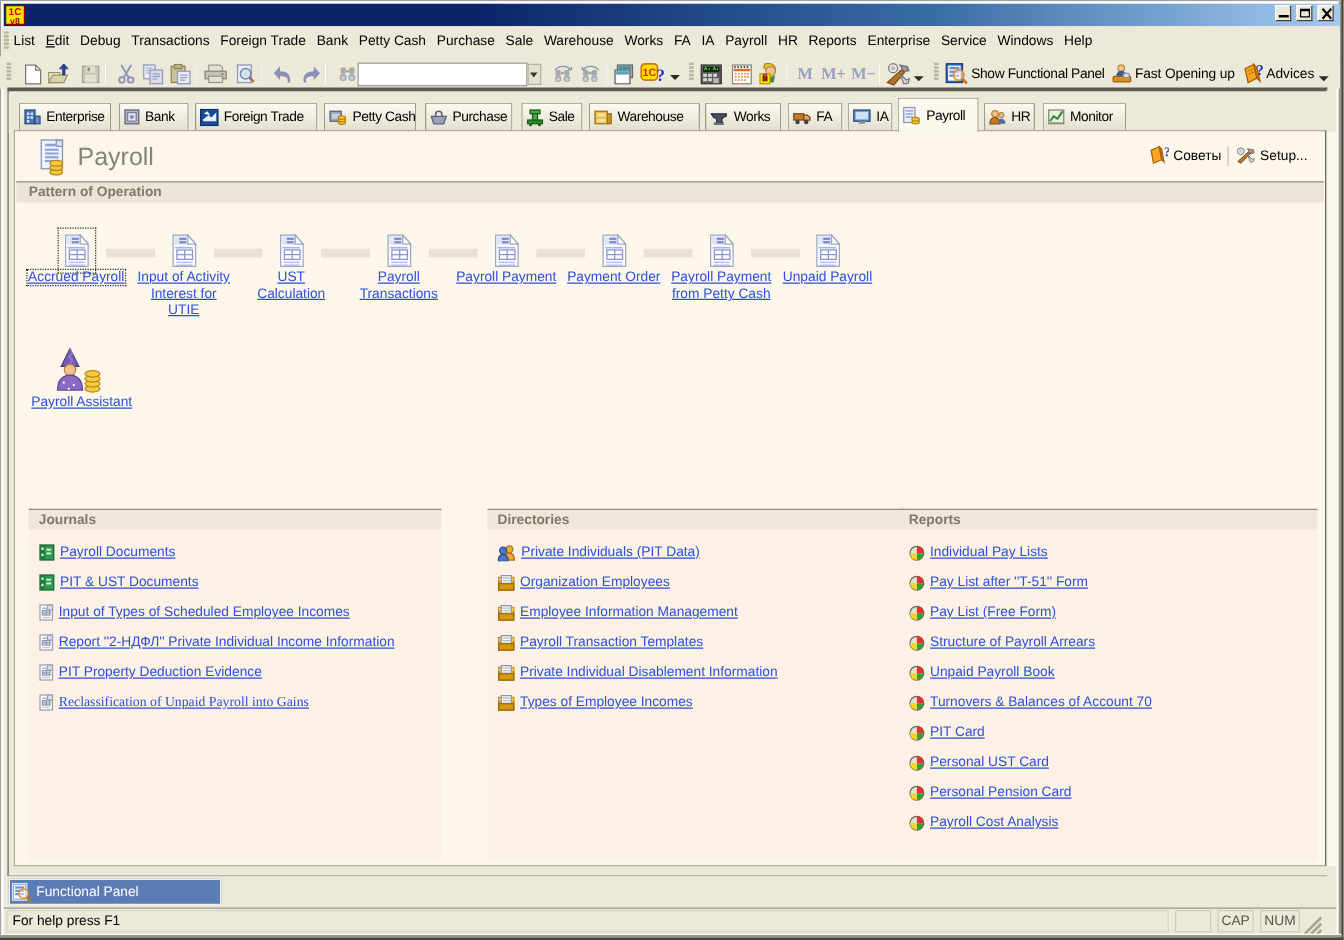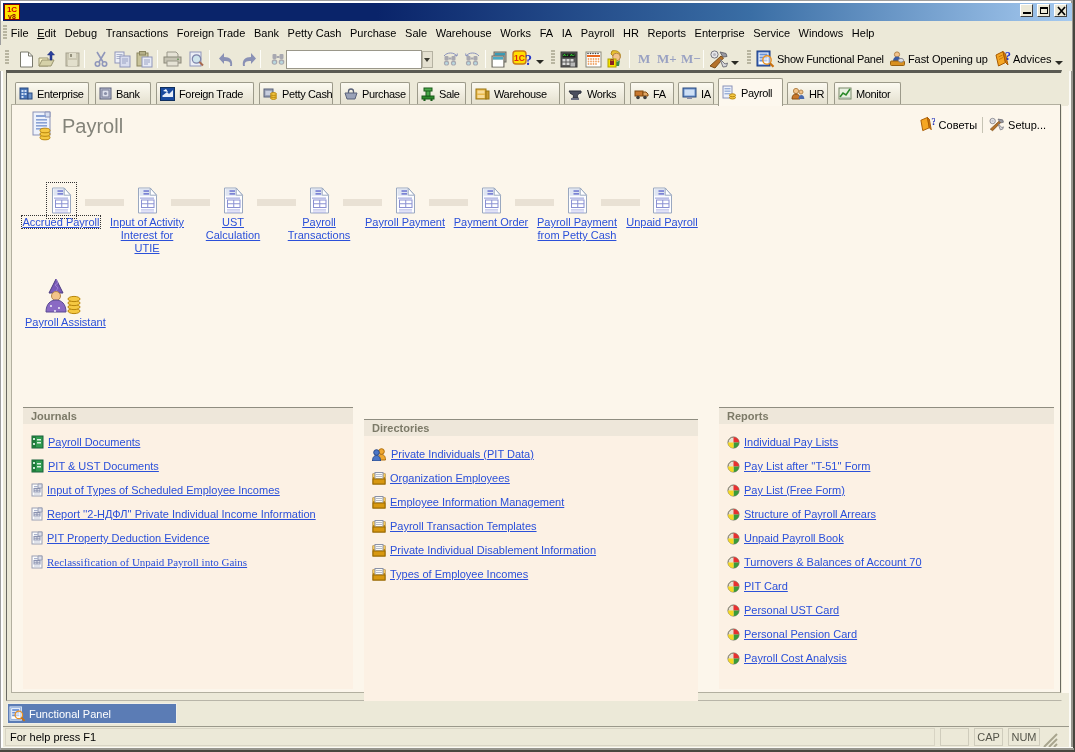--- a/index.html
+++ b/index.html
@@ -100,21 +100,21 @@
     <svg class="grip" width="5" height="16">
         <g fill="#b8b5a0">
           <rect y="0" width="4" height="2"></rect>
           <rect y="3" width="4" height="2"></rect>
           <rect y="6" width="4" height="2"></rect>
           <rect y="9" width="4" height="2"></rect>
           <rect y="12" width="4" height="2"></rect>
         </g>
       </svg>
     <div class="items">
-      <span class="mi">File</span>
+      <span class="mi">List</span>
         <span class="mi"><u>E</u>dit</span>
         <span class="mi">Debug</span>
         <span class="mi">Transactions</span>
         <span class="mi">Foreign Trade</span>
         <span class="mi">Bank</span>
         <span class="mi">Petty Cash</span>
         <span class="mi">Purchase</span>
         <span class="mi">Sale</span>
         <span class="mi">Warehouse</span>
         <span class="mi">Works</span>
@@ -518,20 +518,21 @@
       <span style="display:inline-block; width:1px; height:16px; background:#c6c3b4; margin:0 5px;"></span>
       <svg width="17" height="15" viewBox="0 0 22 18" style="margin-right:3px;">
           <circle cx="6" cy="4.5" r="3.5" fill="#e8e8ea" stroke="#77777f"></circle>
           <circle cx="6" cy="4.5" r="1.5" fill="#c9c9cf"></circle>
           <path d="M13 2l6 1 1 3-4 1z" fill="#9a9aa2" stroke="#6a6a72"></path>
           <path d="M3 15L14 5l2 2L6 17z" fill="#b5722a" stroke="#7d4e18"></path>
           <path d="M13 8l5 5 2-1-1 3-3 1z" fill="#d8d8dc" stroke="#77777f"></path>
         </svg>
       <span>Setup...</span>
     </div>
+    <div id="pattern-hdr">Pattern of Operation</div>
     <div id="flow">
       <div class="flow-conn" style="left:73px; width:39px;"></div>
       <div class="flow-conn" style="left:159px; width:39px;"></div>
       <div class="flow-conn" style="left:245px; width:39px;"></div>
       <div class="flow-conn" style="left:331px; width:39px;"></div>
       <div class="flow-conn" style="left:417px; width:39px;"></div>
       <div class="flow-conn" style="left:503px; width:39px;"></div>
       <div class="flow-conn" style="left:589px; width:39px;"></div>
       <div class="flow-icon focusbox" style="left:39px;"><svg width="21" height="27" viewBox="0 0 21 27">
             <path d="M1.5 1H13.2L19.5 8.2V26H1.5z" fill="#fdfdff" stroke="#9aa8c0"></path>
@@ -750,21 +751,21 @@
             <path d="M7 1h4l-0 4h-4z" fill="#dde0ec" stroke="#9aa0b4"></path>
             <rect x="3" y="3" width="4" height="1.2" fill="#aab2cc"></rect>
             <rect x="3" y="5.5" width="6" height="3.5" fill="none" stroke="#8a92b0"></rect>
             <line x1="6" y1="5.5" x2="6" y2="9" stroke="#8a92b0"></line>
             <line x1="3" y1="7.2" x2="9" y2="7.2" stroke="#8a92b0"></line>
             <rect x="3" y="10.5" width="6" height="1" fill="#c3c9da"></rect>
           </svg>
           <a class="lnk">Reclassification of Unpaid Payroll into Gains</a>
         </div>
     </div>
-    <div class="panel" id="p-directories" style="left:352px; width:334px;margin-top:12px;">
+    <div class="panel" id="p-directories" style="left:378px; width:334px;">
       <div class="phdr">Directories</div>
       <div class="pitem" style="top:27px;">
           <svg width="15" height="13" viewBox="0 0 15 13">
             <circle cx="9.5" cy="3.5" r="2.8" fill="#f0a830" stroke="#b07010"></circle>
             <path d="M5.5 12c0-4 1.8-5.5 4-5.5s4 1.5 4 5.5z" fill="#f0a830" stroke="#b07010"></path>
             <circle cx="4.5" cy="4.5" r="2.8" fill="#4a76c8" stroke="#2a4a88"></circle>
             <path d="M0.5 13c0-4 1.8-5.5 4-5.5s4 1.5 4 5.5z" fill="#4a76c8" stroke="#2a4a88"></path>
           </svg>
           <a class="lnk">Private Individuals (PIT Data)</a>
         </div>

